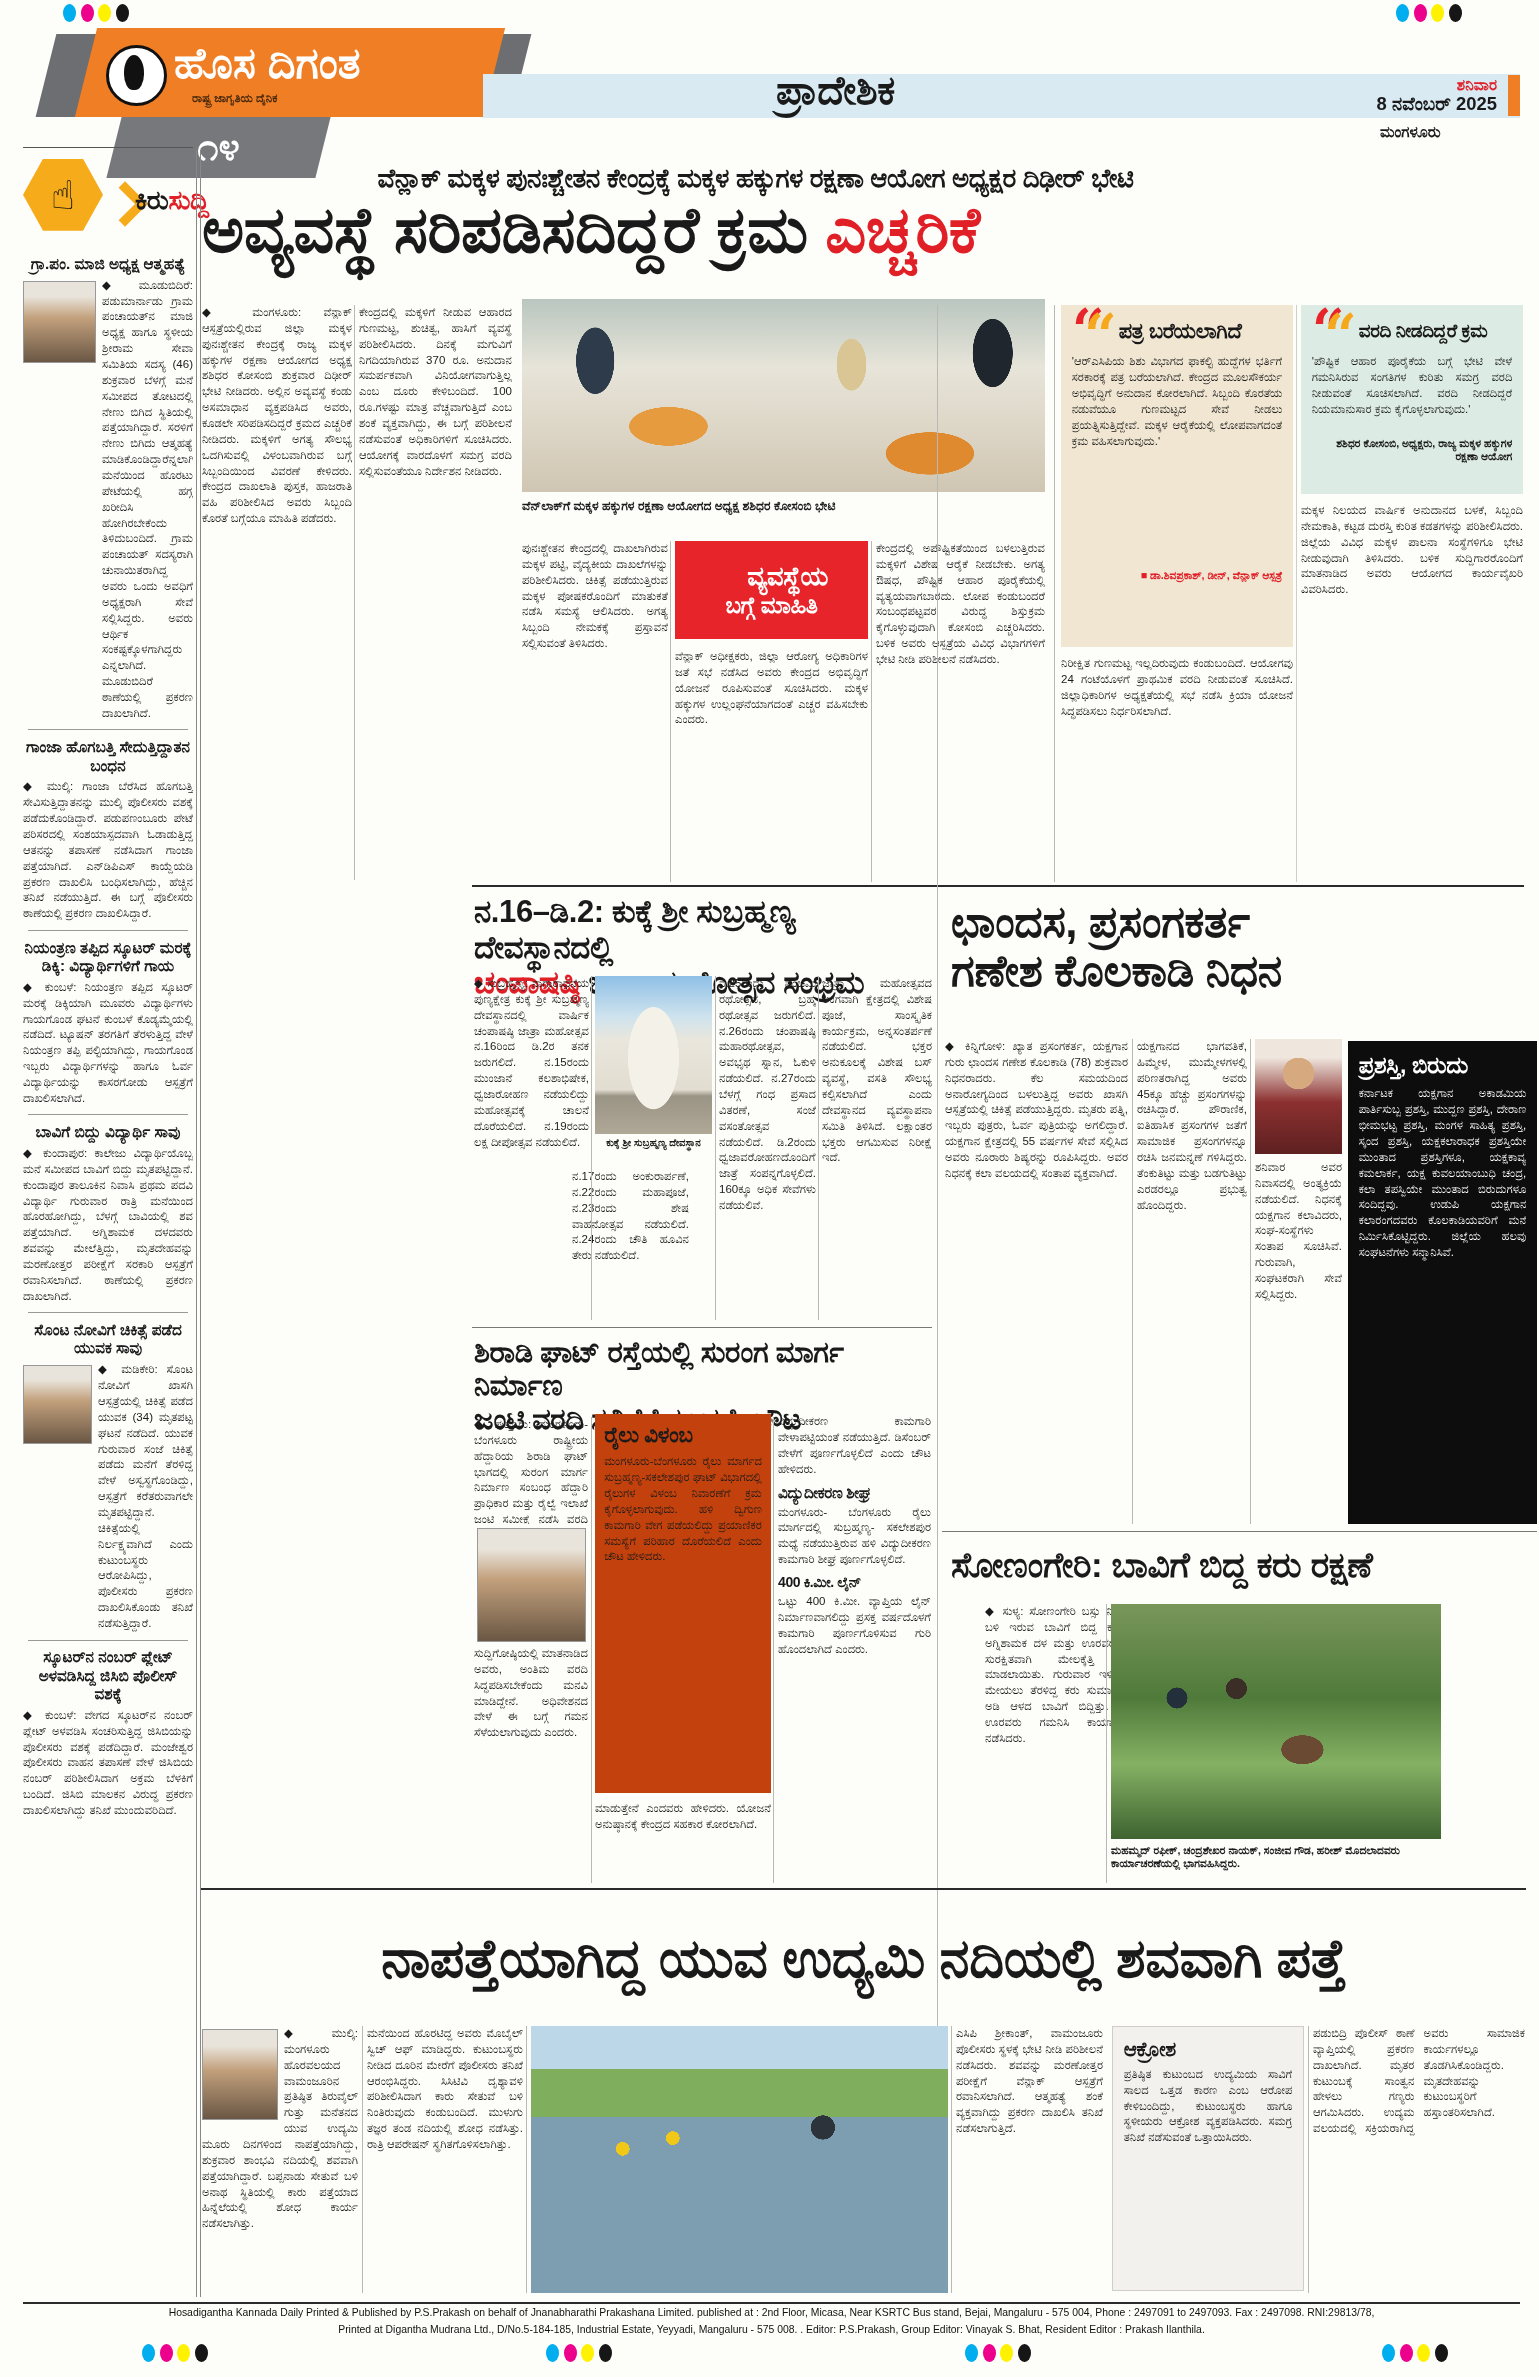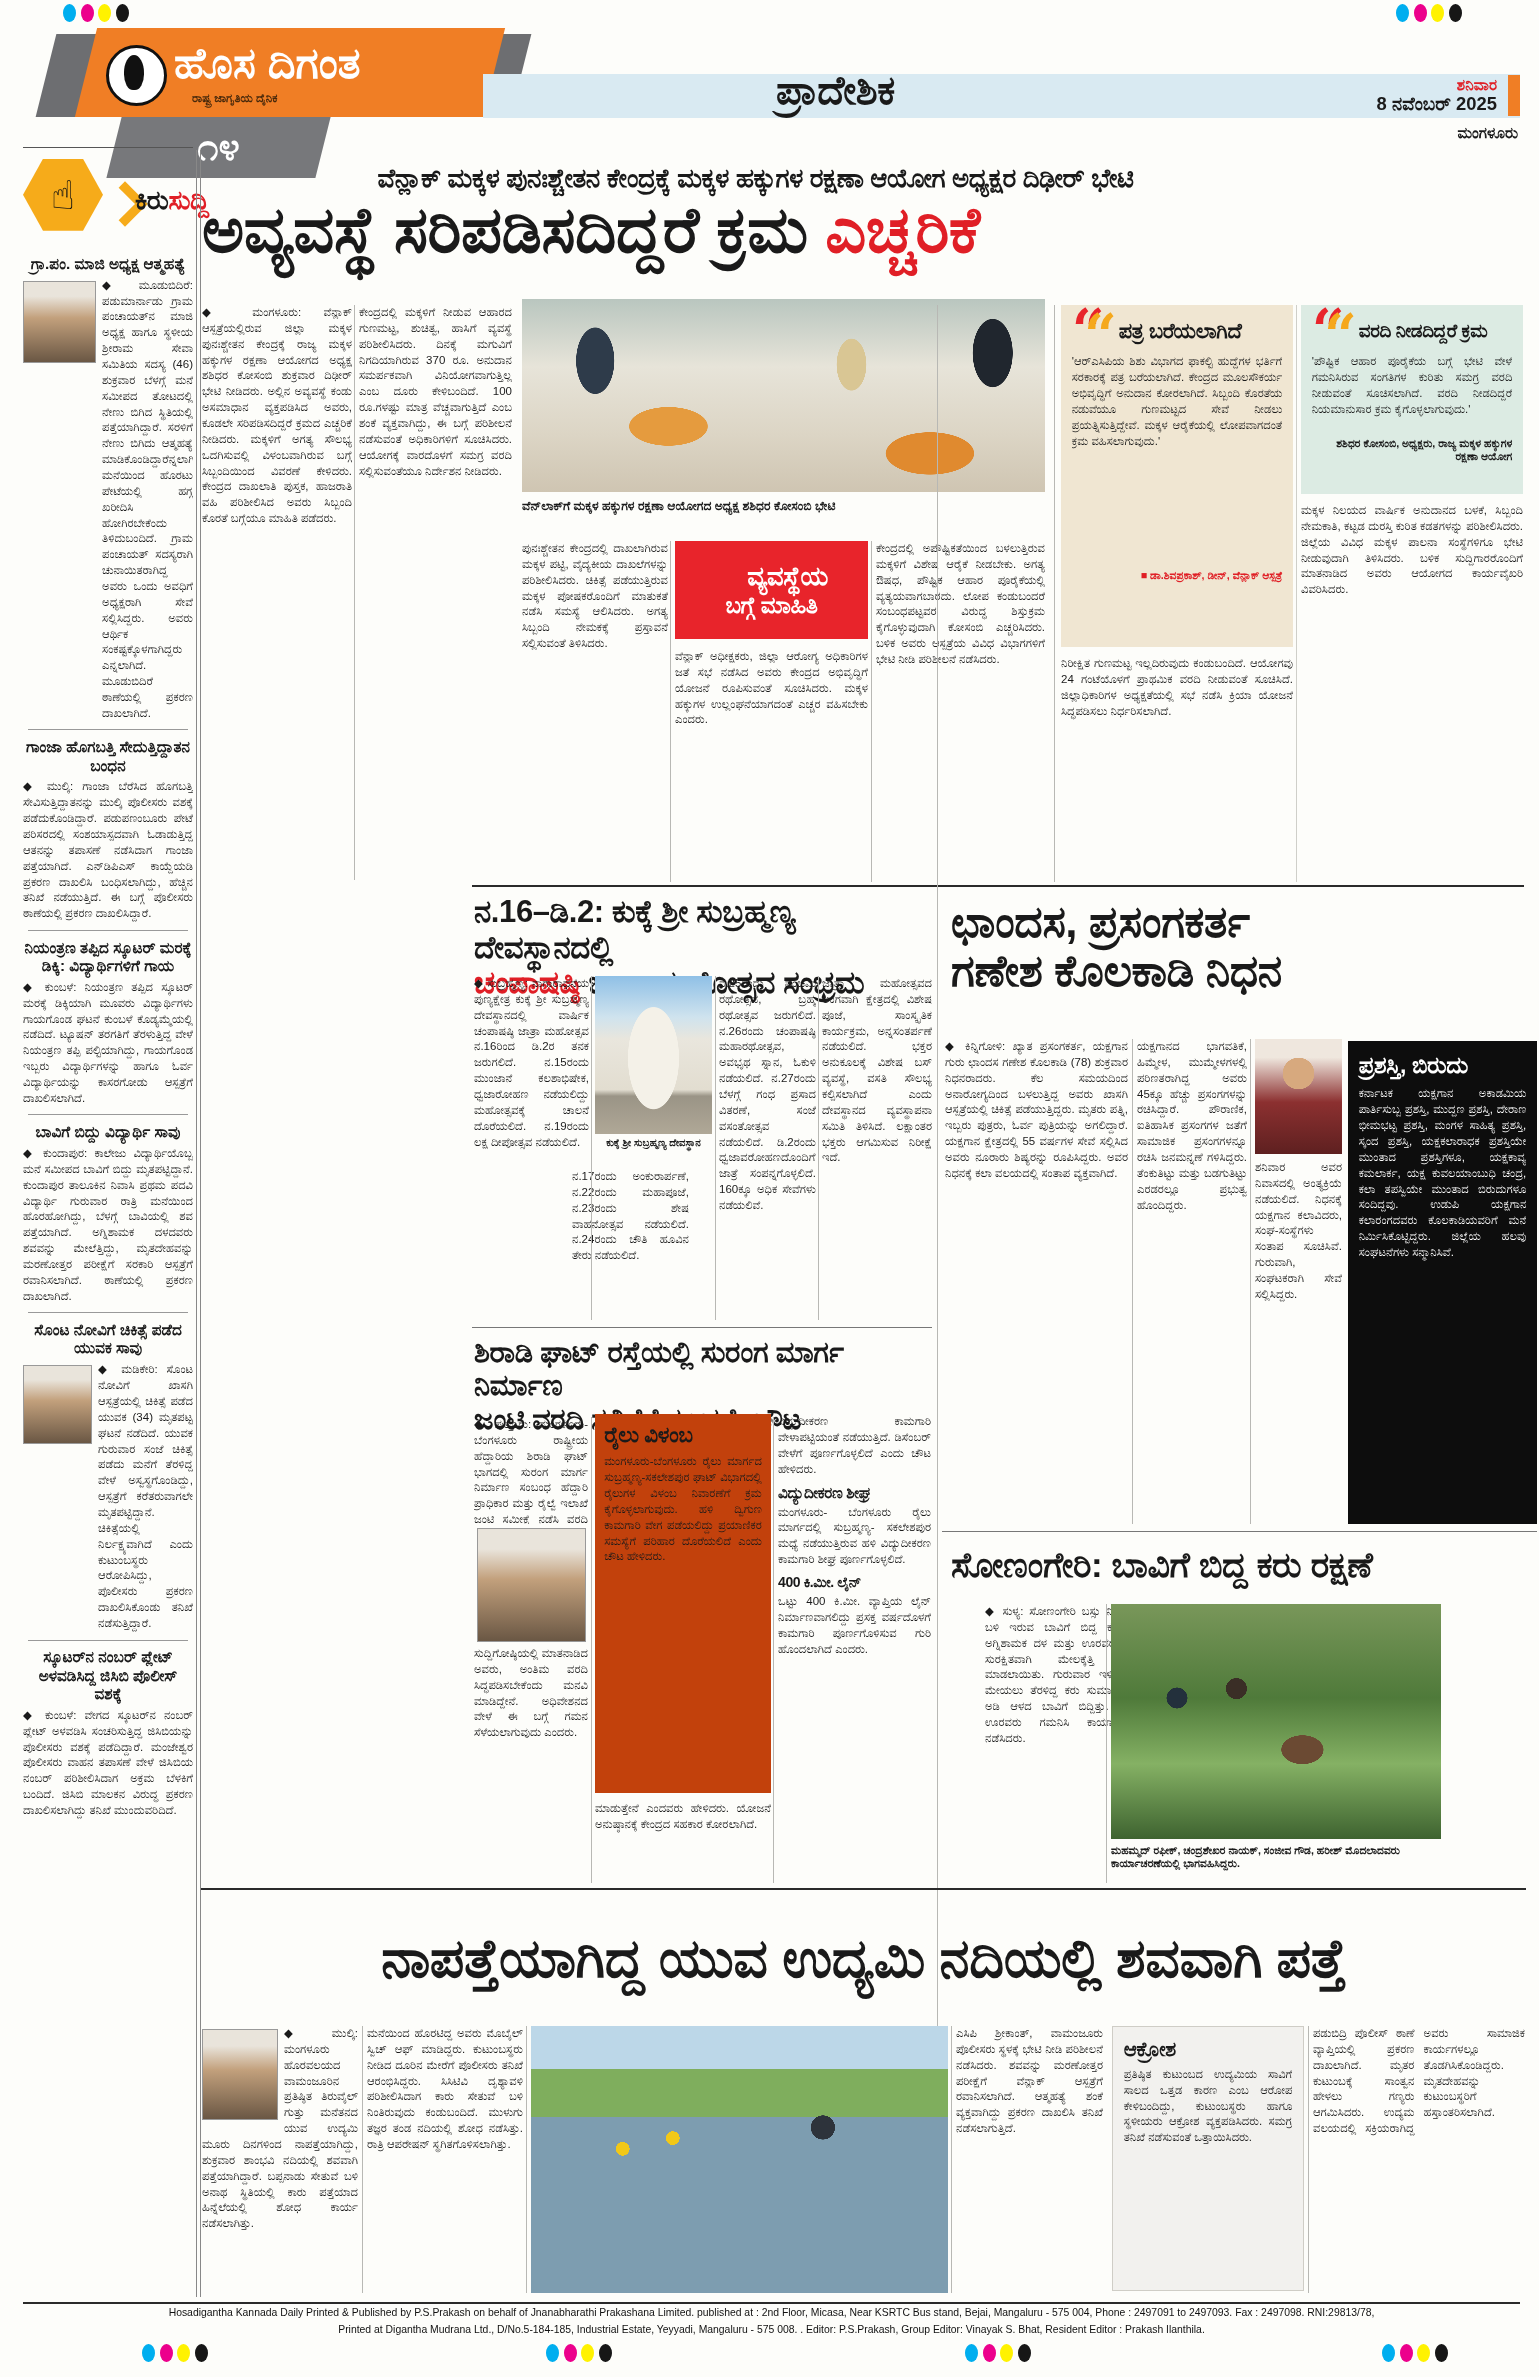--- a/index.html
+++ b/index.html
@@ -86,21 +86,21 @@
   </div>
 
   <div class="abs m-strip" style="left:483px;top:74px;width:1037px;height:44px;">
     <div class="abs hl" style="left:176px;top:-6.1px;width:353px;text-align:center;font-size:40px;">ಪ್ರಾದೇಶಿಕ</div>
     <div class="abs" style="right:23px;top:3.1px;text-align:right;line-height:1.1;">
       <div class="red" style="font-size:15.3px;font-weight:bold;">ಶನಿವಾರ</div>
       <div style="font-size:18.4px;font-weight:bold;">8 ನವೆಂಬರ್ 2025</div>
     </div>
   </div>
   <div class="abs" style="left:1508px;top:75px;width:12.3px;height:41px;background:#f07e25;"></div>
-  <div class="abs" style="left:1380px;top:124px;width:138px;text-align:right;font-size:15.3px;font-weight:bold;">ಮಂಗಳೂರು</div>
+  <div class="abs" style="left:1380px;top:124px;width:138px;font-size:15.3px;font-weight:bold;font-family:Liberation Mono, monospace;">ಮಂಗಳೂರು</div>
 
   <div class="abs" style="left:23px;top:147px;width:170px;">
     <div style="border-top:0.8px solid #555;margin-bottom:10.7px;"></div>
     <div style="position:relative;height:90px;">
       <div class="hex">☝</div>
       <div class="chev" style="left:86px;top:29px;"></div>
       <div class="abs hl" style="left:112px;top:26px;font-size:26px;white-space:nowrap;"><span>ಕಿರು</span><span class="red">ಸುದ್ದಿ</span></div>
     </div>
 
     <div class="sb-item">

